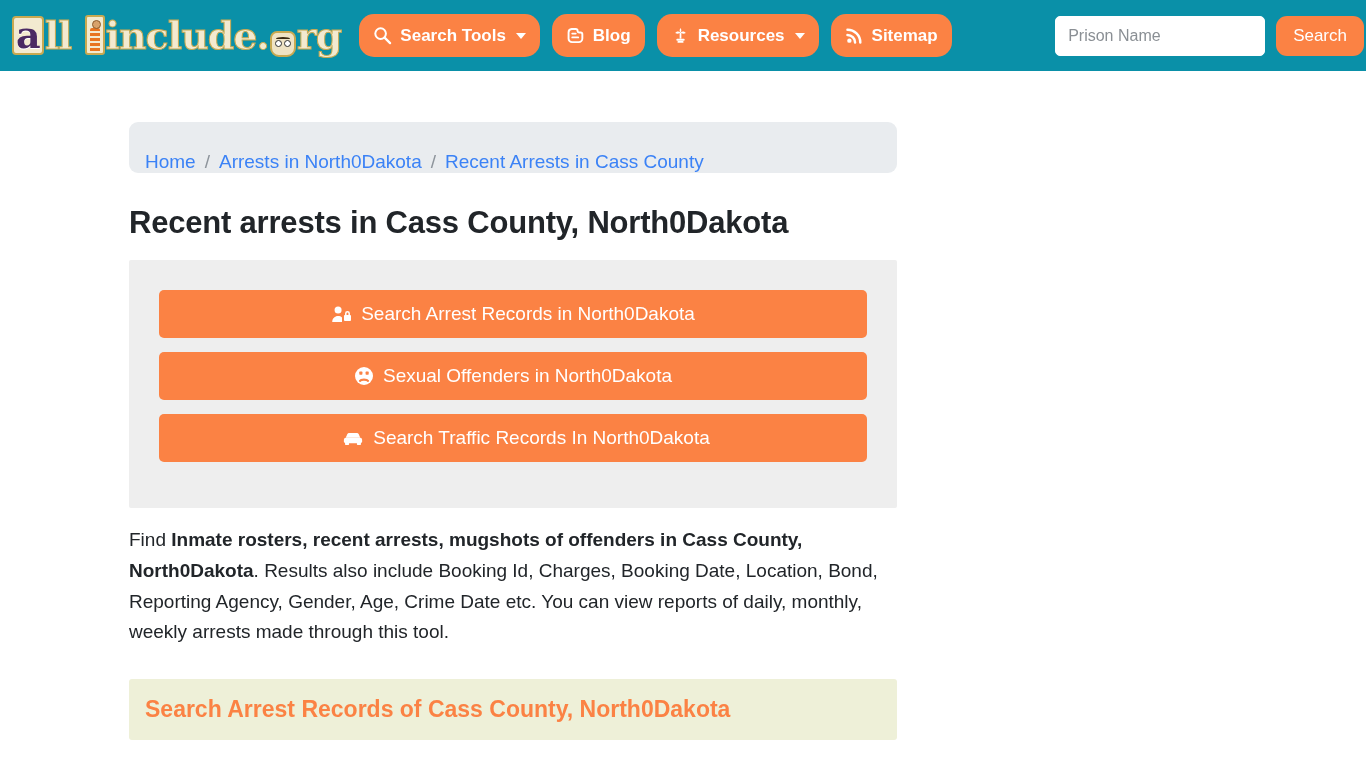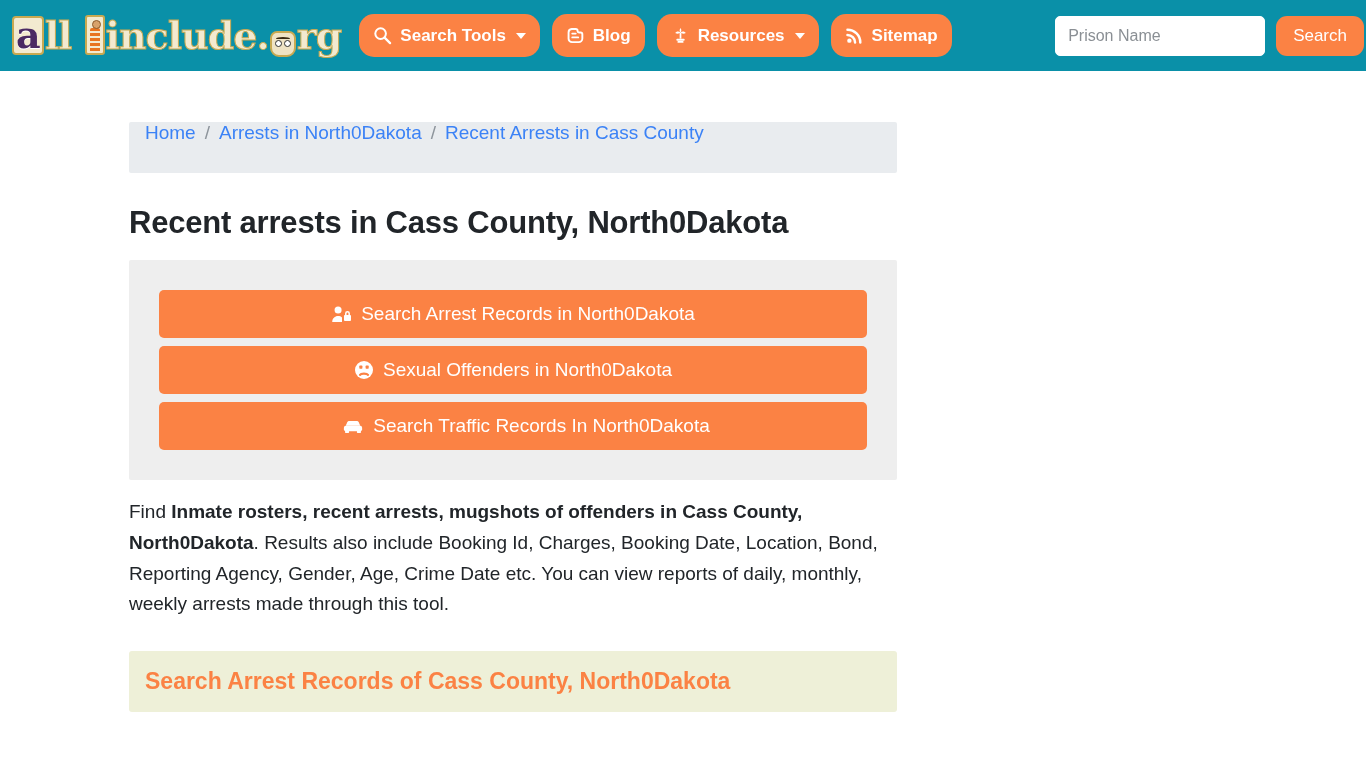--- a/index.html
+++ b/index.html
@@ -174,24 +174,24 @@
   }
 
   
   .content {
     width: 768px;
     margin-left: 129px;
     padding-top: 51px;
   }
   .breadcrumb {
     background: #e9ecef;
-    border-radius: 2px;
+    border-radius: 9px;
     height: 51px;
     display: flex;
-    align-items: flex-start;
+    align-items: flex-end;
     padding: 0 16px;
     font-size: 19px;
   }
   .bc-link { color: #3b82f6; cursor: pointer; }
   .bc-sep { color: #8d949b; margin: 0 9px; }
 
   .page-title {
     font-size: 31px;
     font-weight: bold;
     color: #212529;
@@ -210,25 +210,25 @@
     align-items: center;
     justify-content: center;
     gap: 9px;
     width: 100%;
     height: 48px;
     background: #fb8244;
     color: #ffffff;
     border: none;
     border-radius: 5px;
     font-size: 19px;
-    margin-bottom: 8px;
+    margin-bottom: 14px;
     cursor: pointer;
     font-family: "Liberation Sans", sans-serif;
   }
-  .bigbtn:last-child { margin-bottom: 0; padding-left: 32px; }
+  .bigbtn:last-child { margin-bottom: 16px; padding-left: 32px; }
   .bigbtn svg { display: block; }
 
   .desc {
     font-size: 19px;
     color: #212529;
     line-height: 1.62;
     margin-top: 17px;
   }
   .desc b { font-weight: bold; }
 

